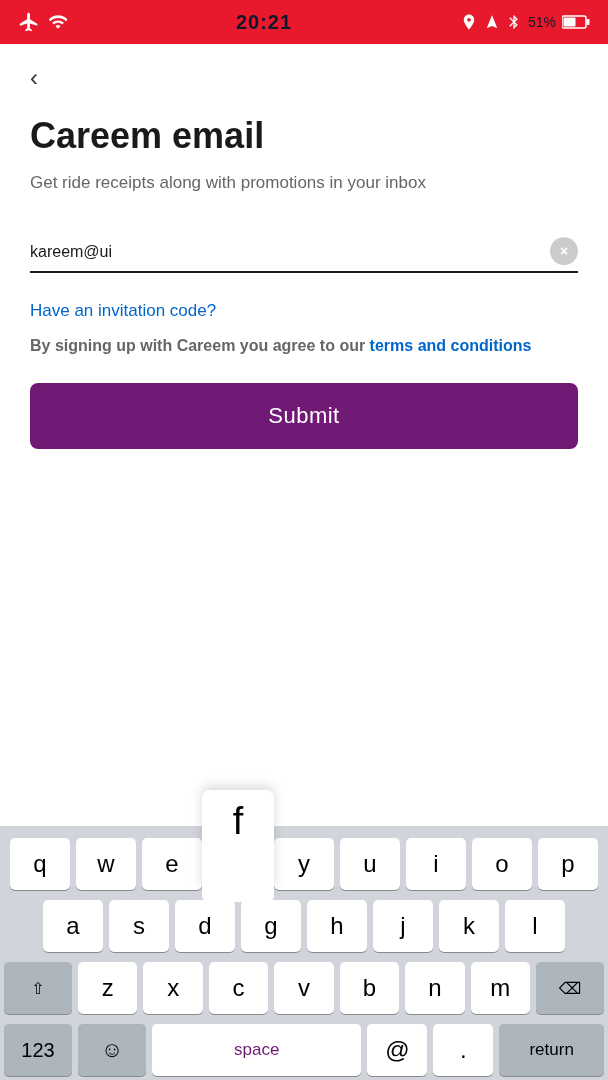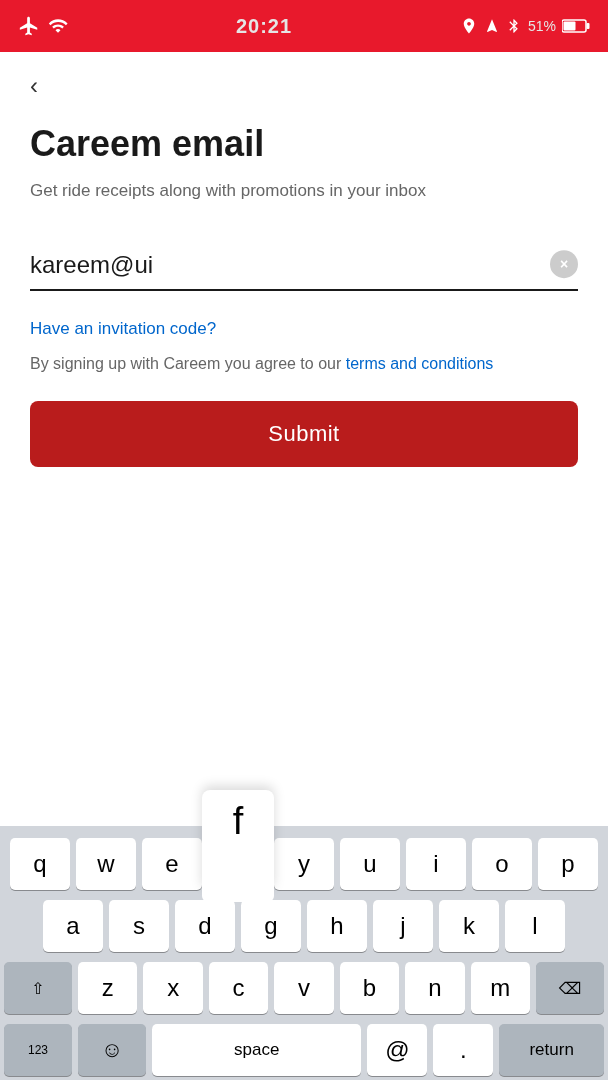--- a/index.html
+++ b/index.html
@@ -9,26 +9,26 @@
       height: 1080px;
       font-family: -apple-system, 'Helvetica Neue', Arial, sans-serif;
       background: #fff;
       overflow: hidden;
       position: relative;
     }
 
     
     .status-bar {
       background: #e8192c;
-      height: 52px;
+      height: 44px;
       display: flex;
       align-items: center;
       justify-content: space-between;
       padding: 0 18px;
-      color: #e5e5e5;
+      color: #0f172a;
     }
     .status-bar-left {
       display: flex;
       align-items: center;
       gap: 8px;
     }
     .status-bar-center {
       font-size: 20px;
       font-weight: 600;
       letter-spacing: 1px;
@@ -76,21 +76,21 @@
       margin-bottom: 40px;
     }
 
     
     .input-container {
       position: relative;
       margin-bottom: 28px;
     }
     .email-input {
       width: 100%;
-      font-size: 24px;
+      font-size: 16px;
       color: #1a1a1a;
       border: none;
       border-bottom: 2px solid #1a1a1a;
       padding: 8px 40px 10px 0;
       outline: none;
       background: transparent;
       caret-color: #1a1a1a;
     }
     .clear-btn {
       position: absolute;
@@ -119,31 +119,32 @@
       margin-bottom: 12px;
       cursor: pointer;
     }
 
     
     .terms-text {
       font-size: 16px;
       color: #666;
       line-height: 1.6;
       margin-bottom: 24px;
+      font-weight: bold;
     }
     .terms-link {
       color: #0066cc;
       text-decoration: none;
       cursor: pointer;
     }
 
     
     .submit-btn {
       width: 100%;
-      background: #b91c1c;
+      background: #701a75;
       color: #fff;
       font-size: 22px;
       font-weight: 400;
       border: none;
       border-radius: 8px;
       padding: 20px;
       cursor: pointer;
       letter-spacing: 0.5px;
     }
 
@@ -187,31 +188,31 @@
     .key.special {
       background: #adb5bd;
       color: #000;
       font-size: 16px;
       font-weight: 500;
     }
     .key.space-key {
       max-width: 100%;
       flex: 3;
       font-size: 17px;
-      color: #000000;
+      color: #701a75;
     }
     .key.return-key {
       max-width: 100%;
       flex: 1.5;
       font-size: 17px;
     }
     .key.numbers-key {
       max-width: 68px;
       flex: 1.2;
-      font-size: 12px;
+      font-size: 20px;
     }
     .key.emoji-key {
       max-width: 68px;
       flex: 1.2;
       font-size: 22px;
     }
     .key.at-key {
       max-width: 60px;
     }
     .key.dot-key {

